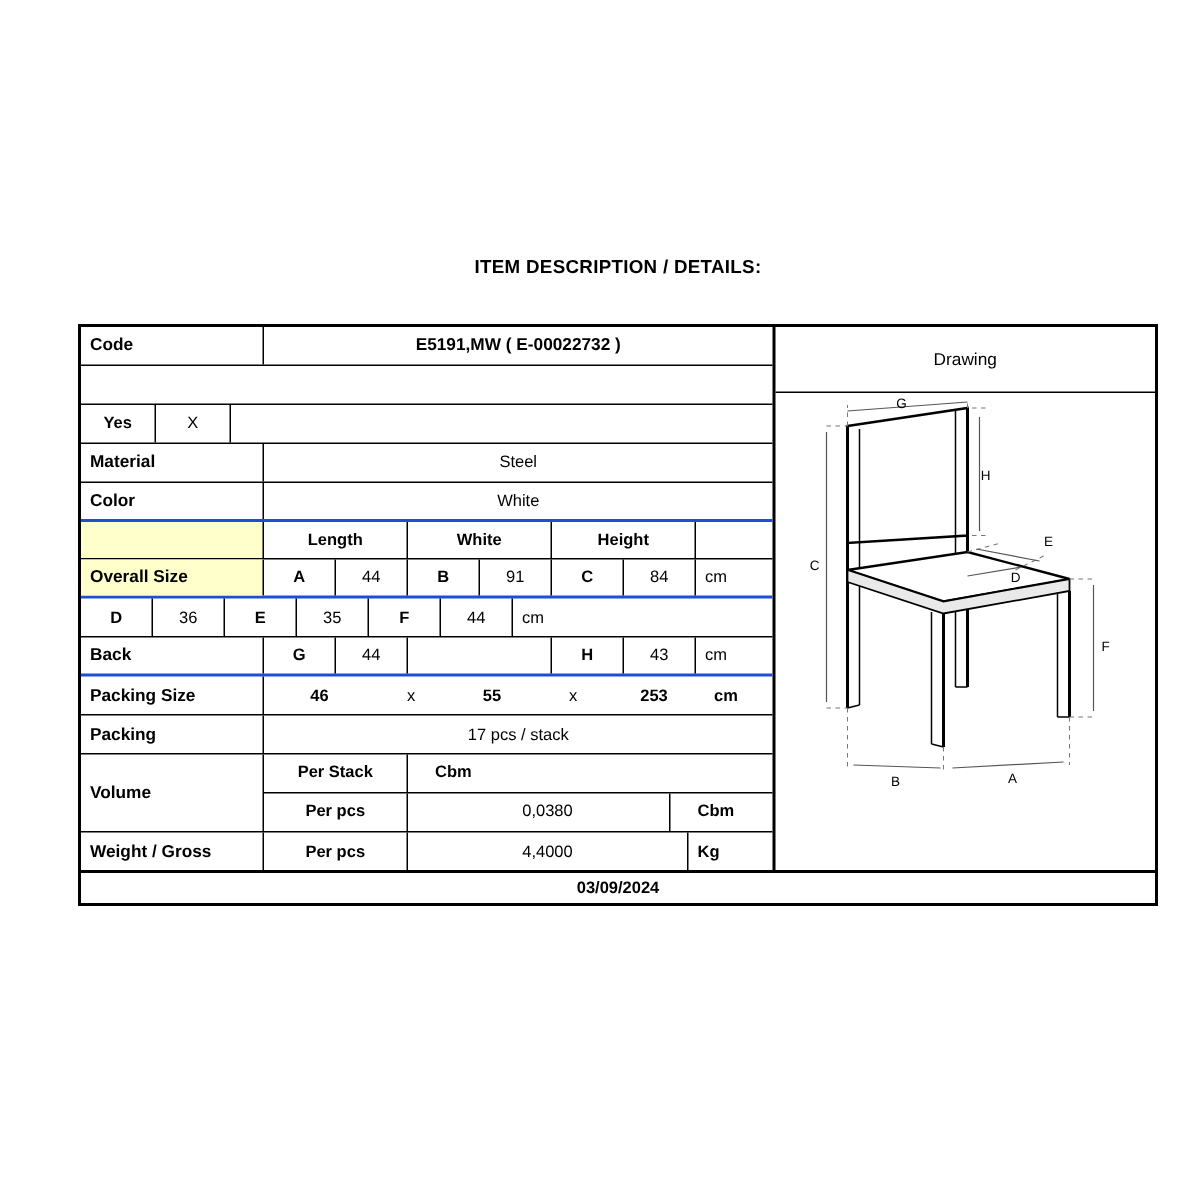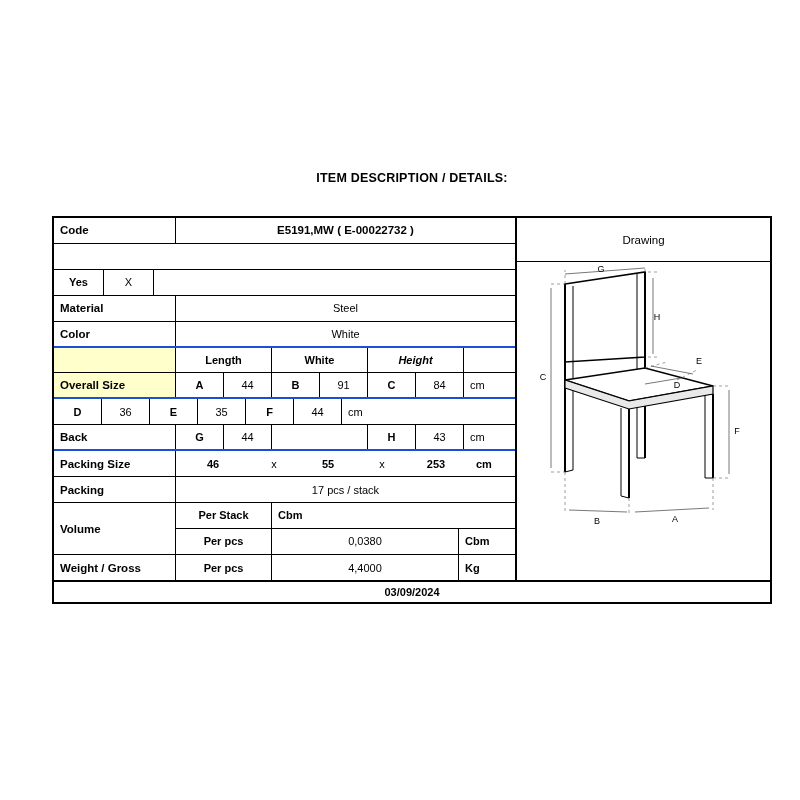--- a/index.html
+++ b/index.html
@@ -109,21 +109,21 @@
   .footer {
     height: 20px;
     border-top: 2px solid #000;
     display: flex;
     align-items: center;
     justify-content: center;
     font-size: 11px;
     font-weight: bold;
   }
   .sub { flex: 1 1 auto; display: flex; flex-direction: column; }
-  .sub .row { border-bottom: 1px solid #000; }
+  .sub .row { border-bottom: 1px solid #000; gap: 12px; }
   .sub .row:last-child { border-bottom: none; }
   svg text {
     font-family: "Liberation Sans", sans-serif;
     font-size: 9px;
     fill: #000;
   }
 </style>
 </head>
 <body>
 
@@ -158,21 +158,21 @@
 
         <div class="row r26 thick-bottom">
           <div class="cell lbl">Color</div>
           <div class="cell ctr" style="flex:1 1 auto;">White</div>
         </div>
 
         <div class="row r26">
           <div class="cell lbl yellow"></div>
           <div class="cell ctr bold" style="flex:0 0 96px;">Length</div>
           <div class="cell ctr bold" style="flex:0 0 96px;">White</div>
-          <div class="cell ctr bold" style="flex:0 0 96px;font-style:italic;">Height</div>
+          <div class="cell ctr bold" style="flex:0 0 96px;">Height</div>
           <div class="cell ctr" style="flex:1 1 auto;"></div>
         </div>
 
         <div class="row r26 thick-bottom">
           <div class="cell lbl yellow">Overall Size</div>
           <div class="cell ctr bold" style="flex:0 0 48px;">A</div>
           <div class="cell ctr" style="flex:0 0 48px;">44</div>
           <div class="cell ctr bold" style="flex:0 0 48px;">B</div>
           <div class="cell ctr" style="flex:0 0 48px;">91</div>
           <div class="cell ctr bold" style="flex:0 0 48px;">C</div>

